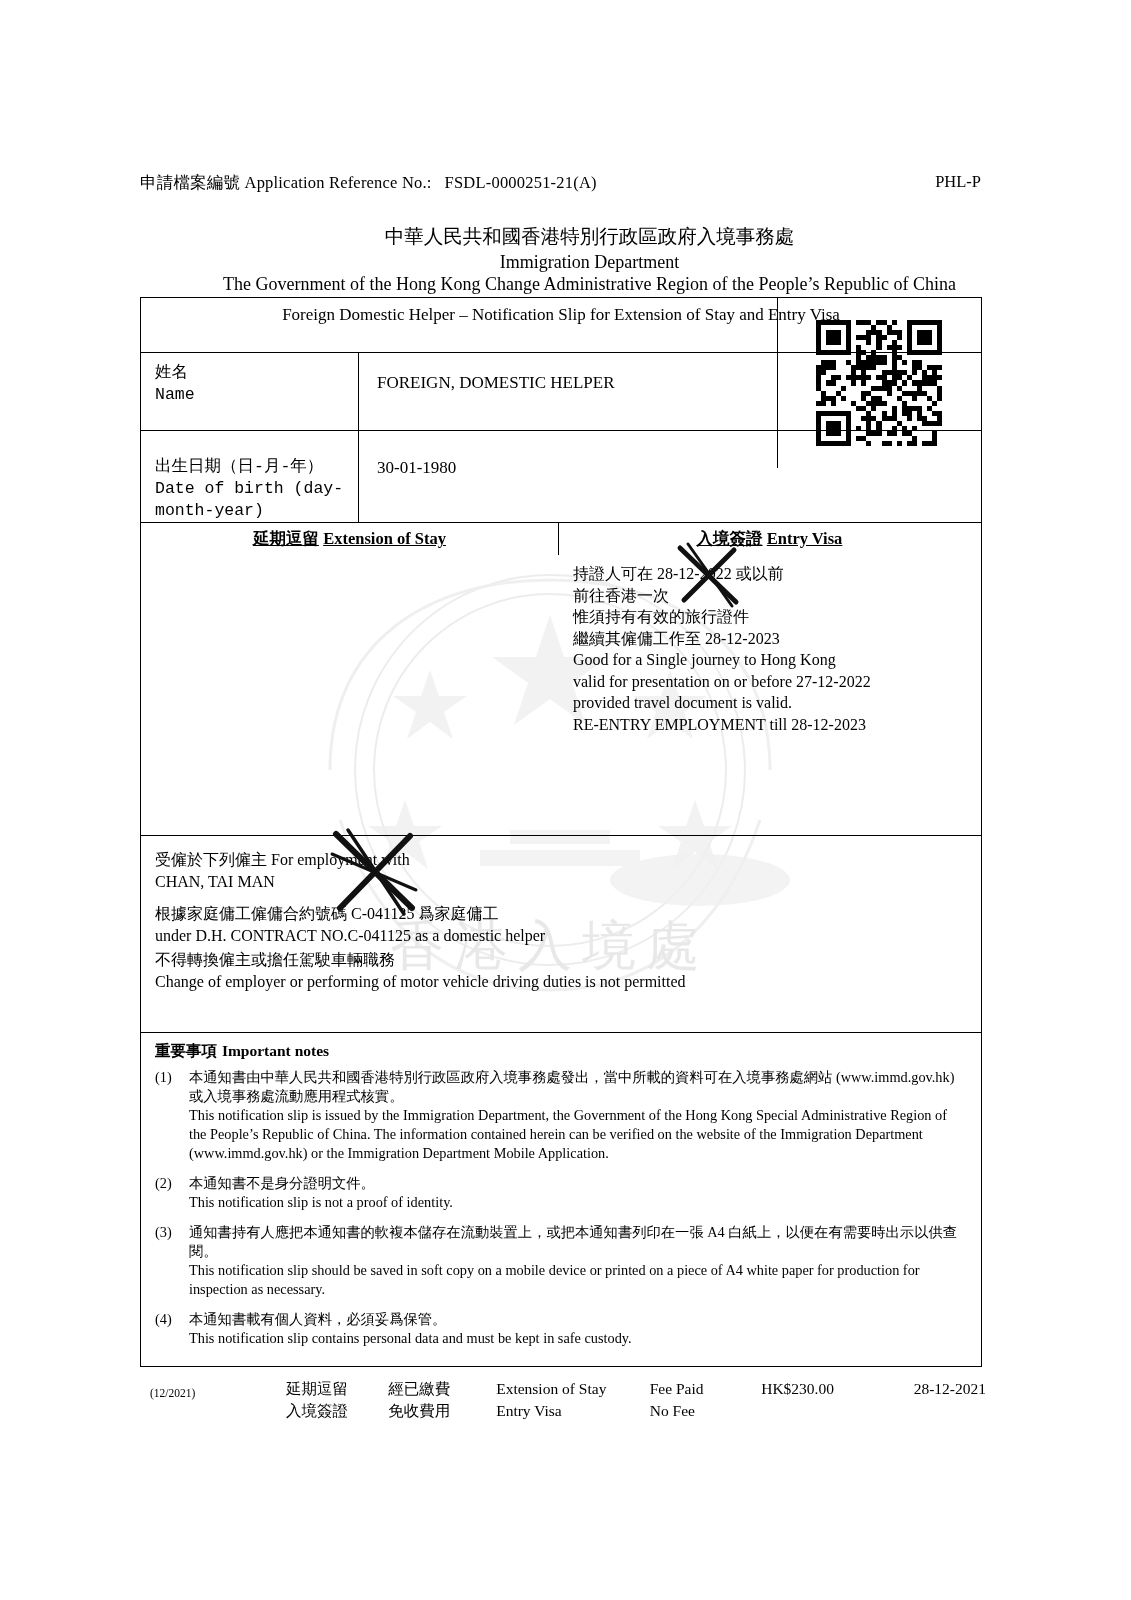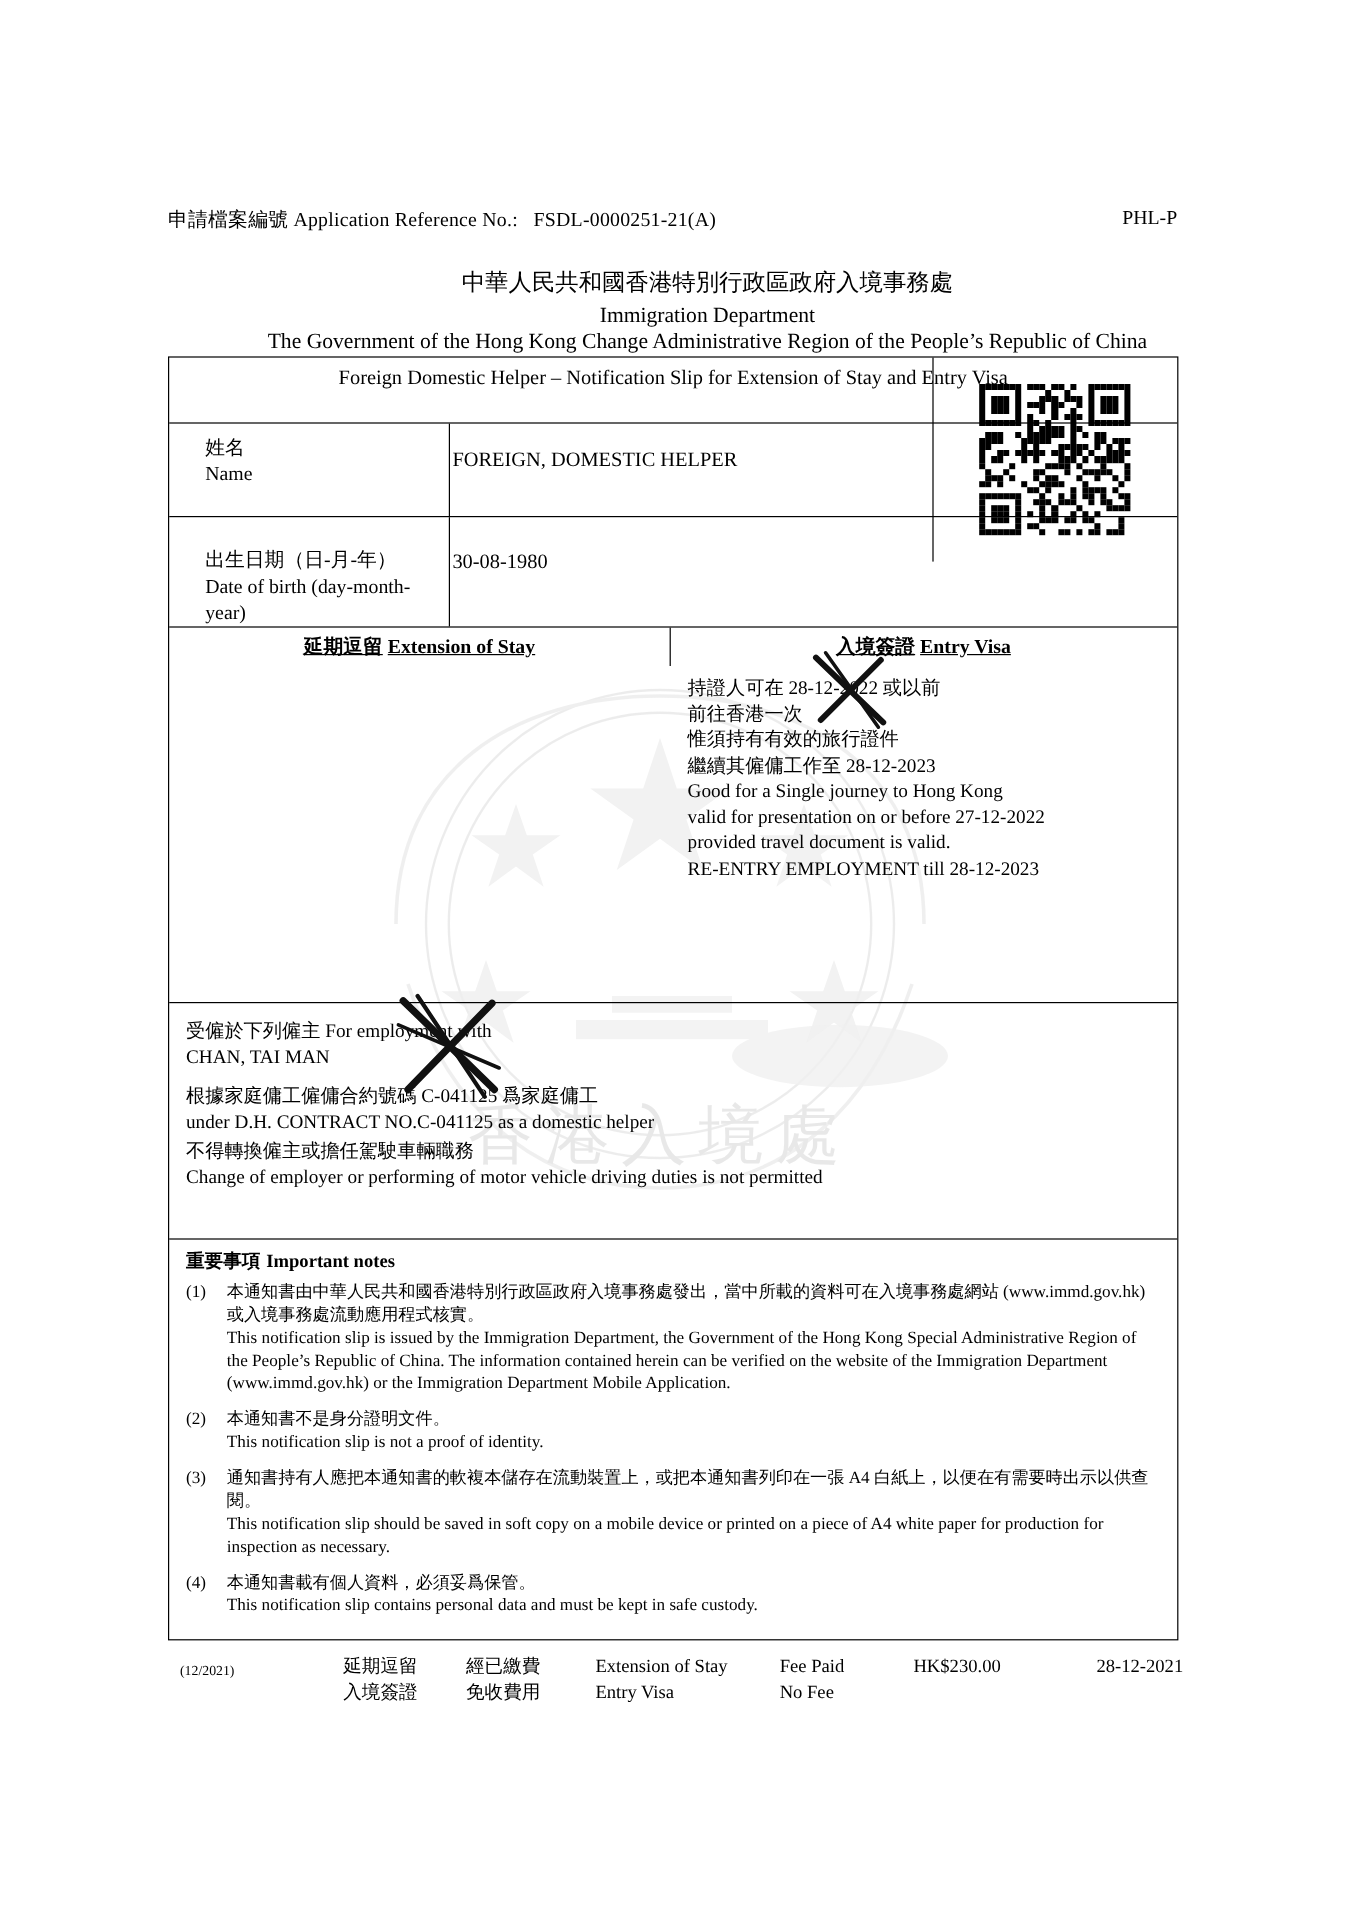--- a/index.html
+++ b/index.html
@@ -107,28 +107,29 @@
   .row-dob {
     position: absolute;
     left: 0; top: 133px;
     width: 100%;
     height: 92px;
     border-bottom: 1.5px solid #000;
     box-sizing: border-box;
   }
   .lbl-cell {
     position: absolute;
-    left: 16px; top: 0;
+    left: 0; top: 0;
     width: 218px;
     height: 100%;
     border-right: 1.2px solid #000;
     box-sizing: border-box;
     padding: 9px 0 0 14px;
     font-size: 16.5px;
     line-height: 22px;
+    font-family: Liberation Mono, monospace;
   }
   .val-cell {
     position: absolute;
     left: 218px; top: 0;
     width: 418px;
     height: 100%;
     box-sizing: border-box;
     padding: 12px 0 0 18px;
     font-size: 17px;
   }
@@ -324,21 +325,21 @@
           <div>Name</div>
         </div>
         <div class="val-cell">FOREIGN, DOMESTIC HELPER</div>
       </div>
 
       <div class="row-dob">
         <div class="lbl-cell">
           <div>出生日期（日-月-年）</div>
           <div>Date of birth (day-month-year)</div>
         </div>
-        <div class="val-cell">30-08-1980</div>
+        <div class="val-cell">30-01-1980</div>
       </div>
 
       <div class="qr-cell">
         <div class="qr" id="qr">
             <i></i>
             <i></i>
             <i></i>
             <i></i>
             <i></i>
             <i></i>

